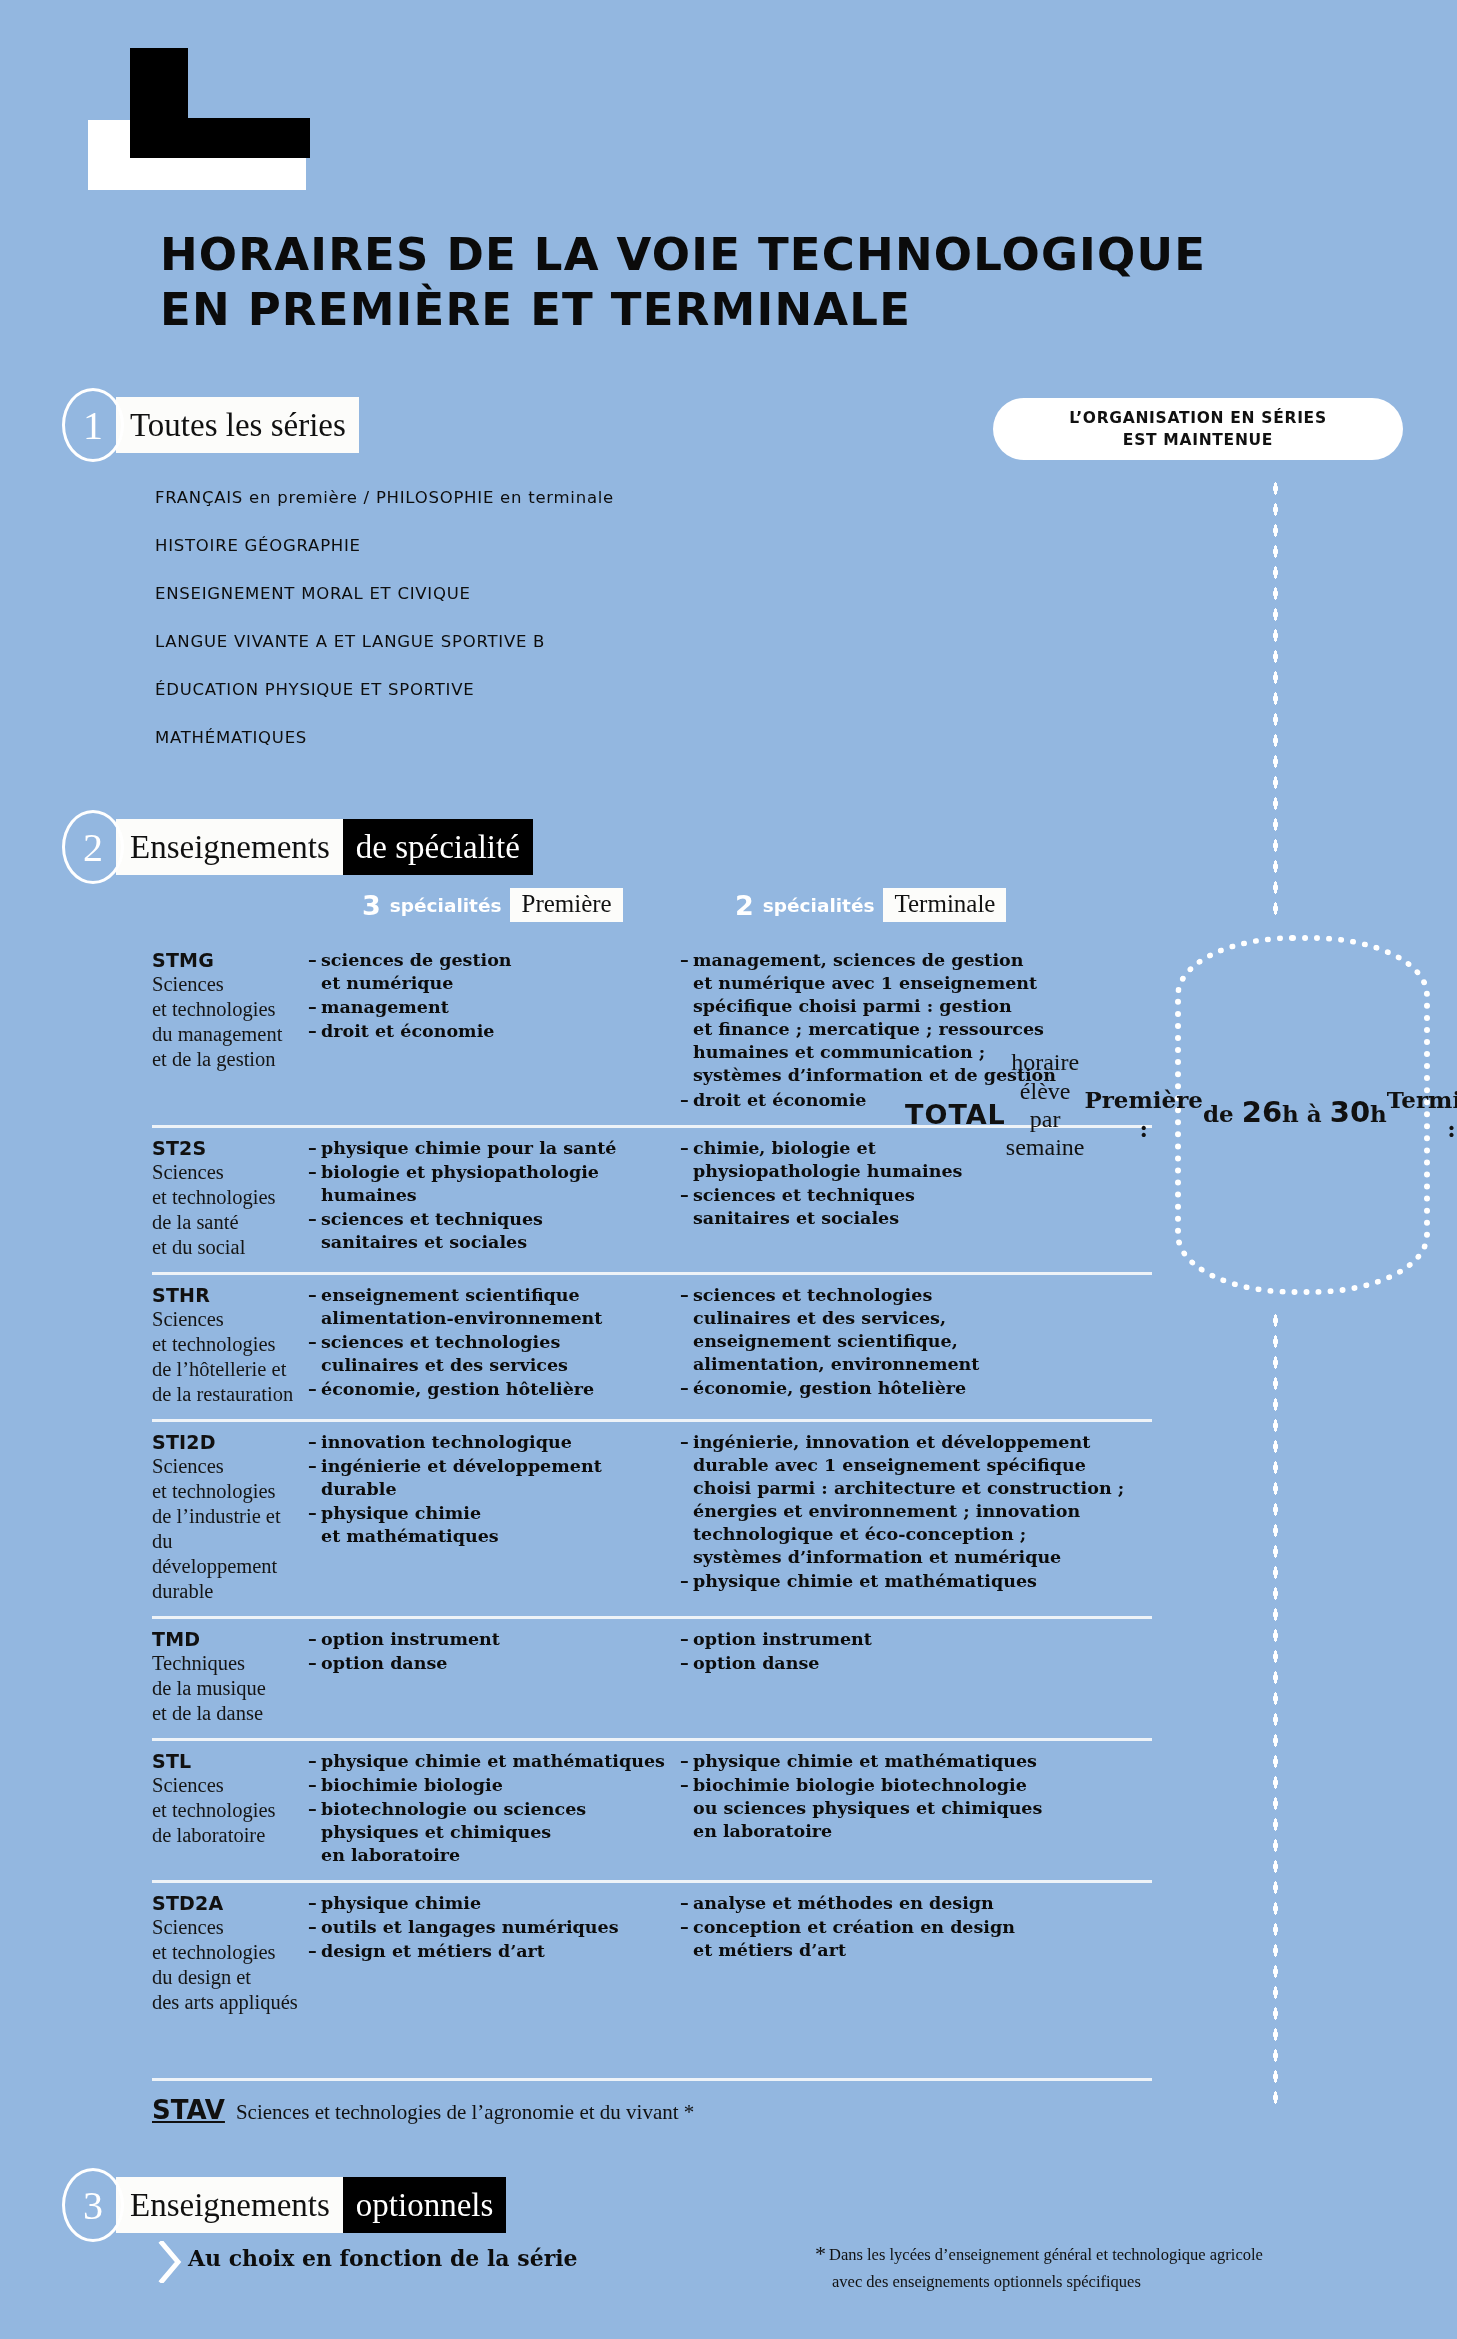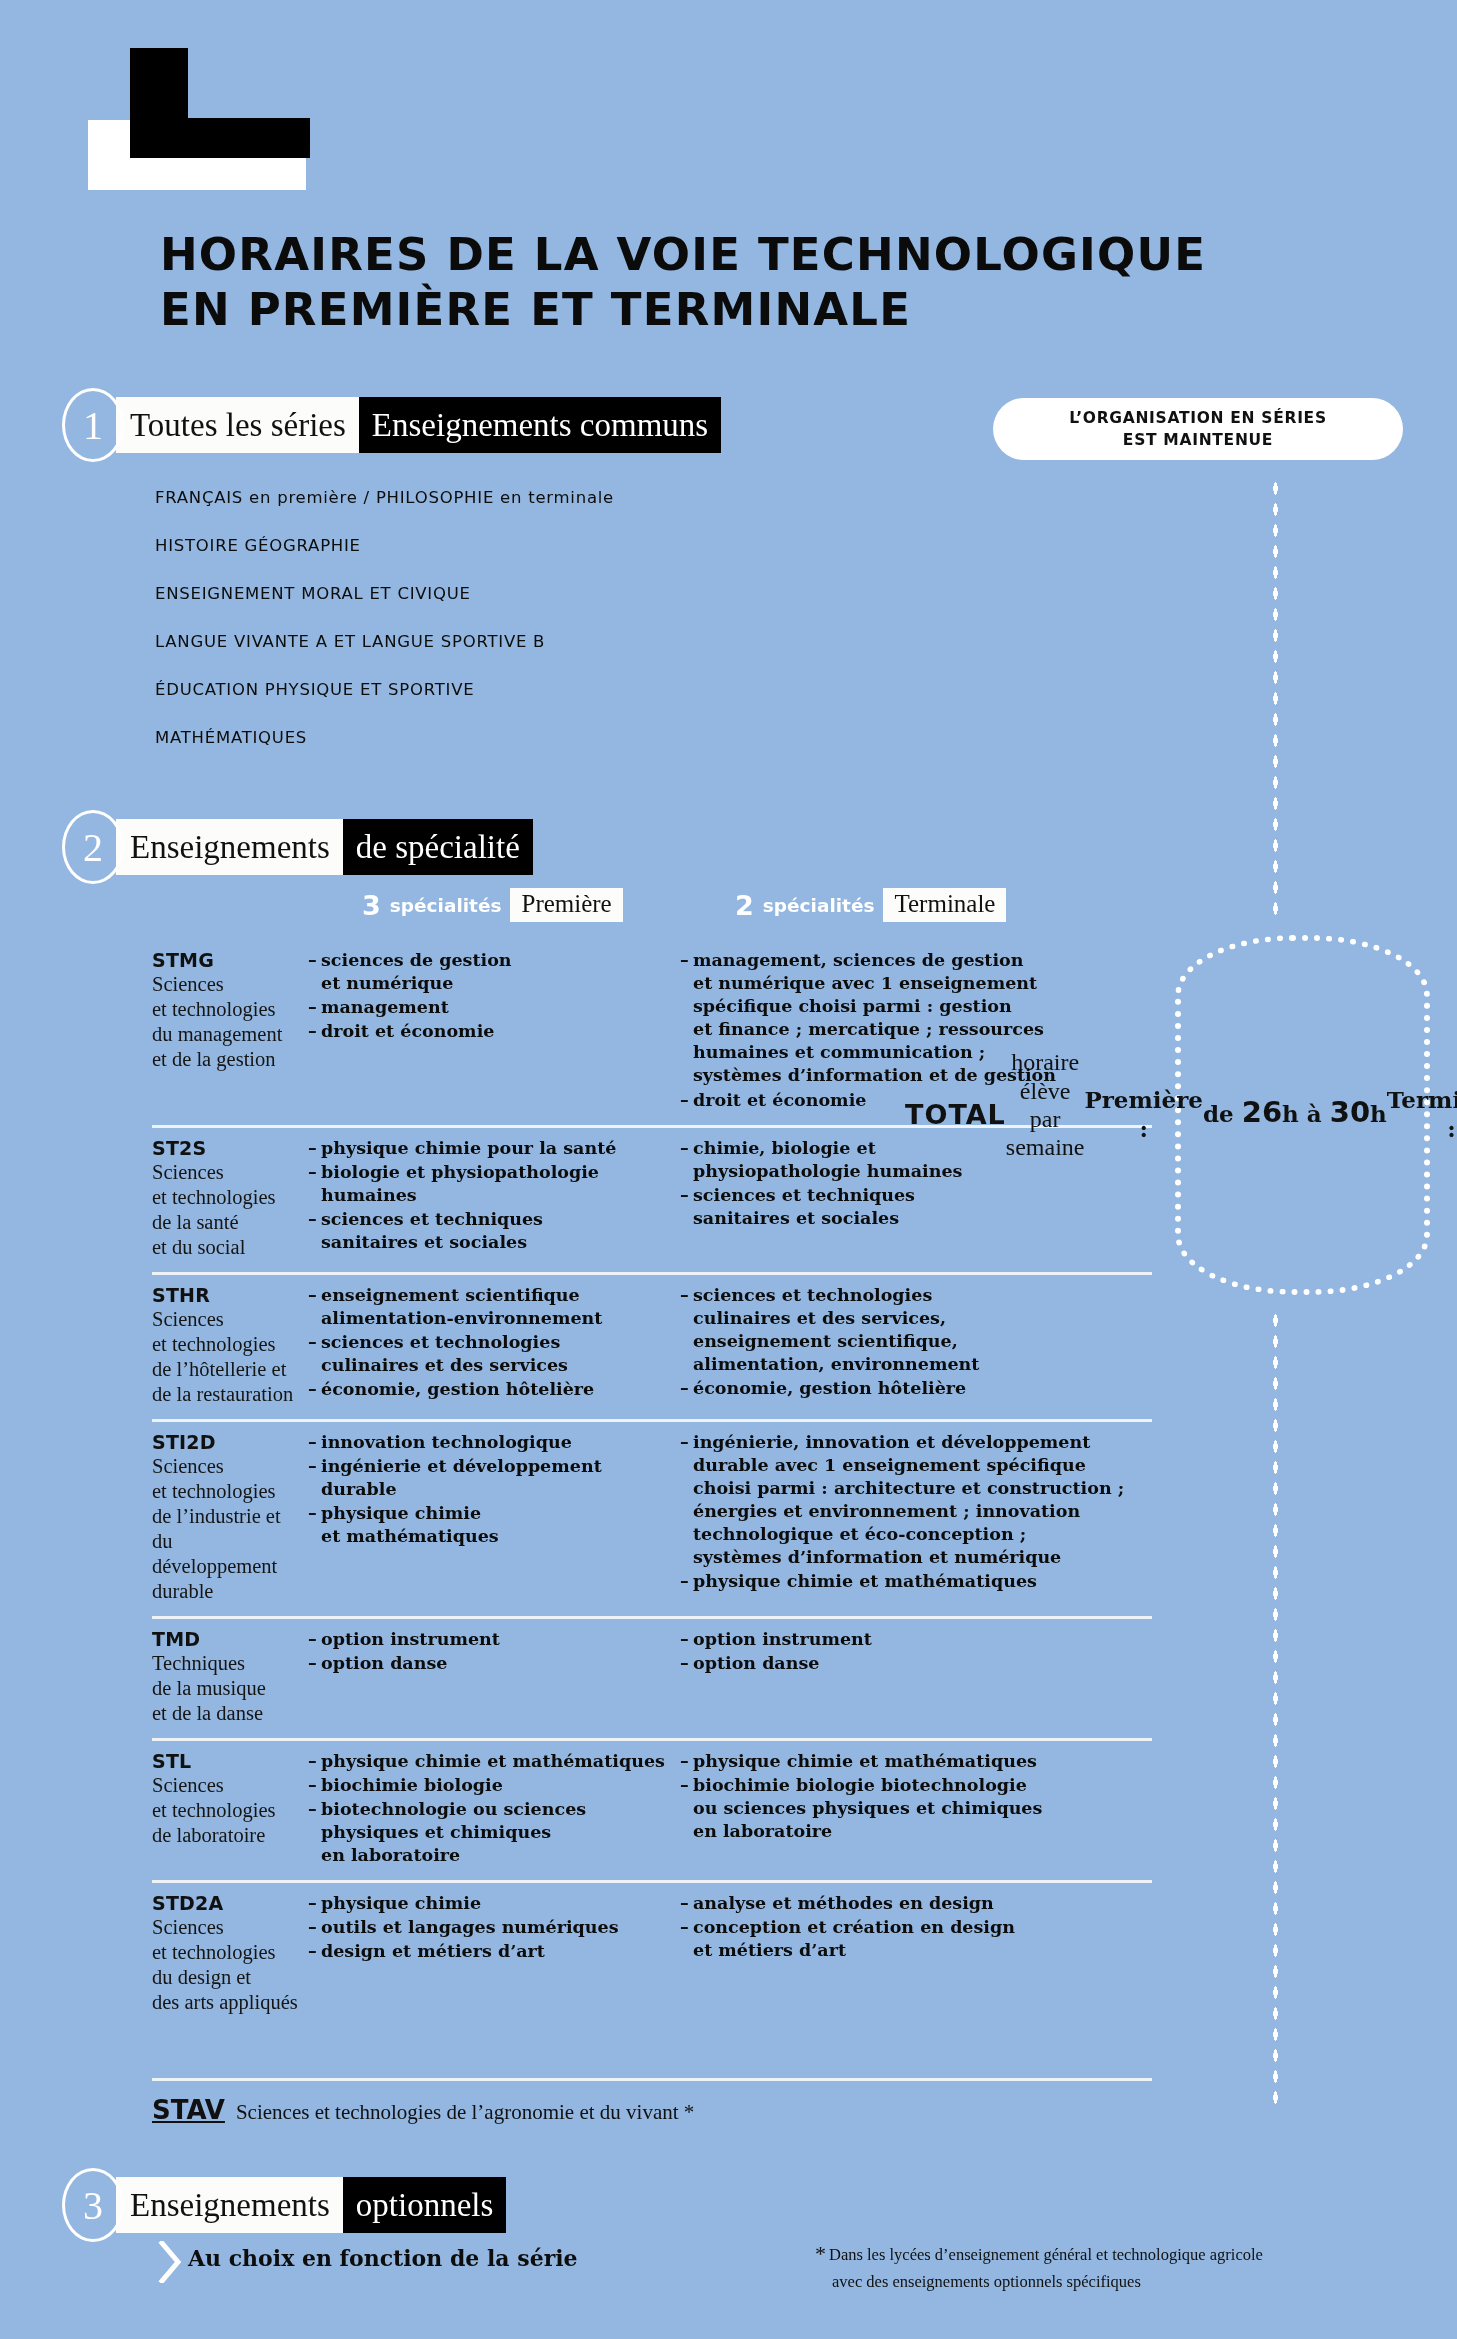--- a/index.html
+++ b/index.html
@@ -127,21 +127,20 @@
 
 <div class="title">
   <div>HORAIRES DE LA VOIE TECHNOLOGIQUE</div>
   <div>EN PREMIÈRE ET TERMINALE</div>
 </div>
 
 <div class="sec" style="left:62px;top:388px;">
   <div class="num">1</div>
   <div class="chipwrap">
     <div class="chip-w">Toutes les séries</div>
-    <div class="chip-b">Enseignements communs</div>
   </div>
 </div>
 
 <div class="pill">
   <span>L’ORGANISATION EN SÉRIES</span>
   <span>EST MAINTENUE</span>
 </div>
 
 <div class="commons" id="commons-list">
     <div>FRANÇAIS en première / PHILOSOPHIE en terminale</div>

